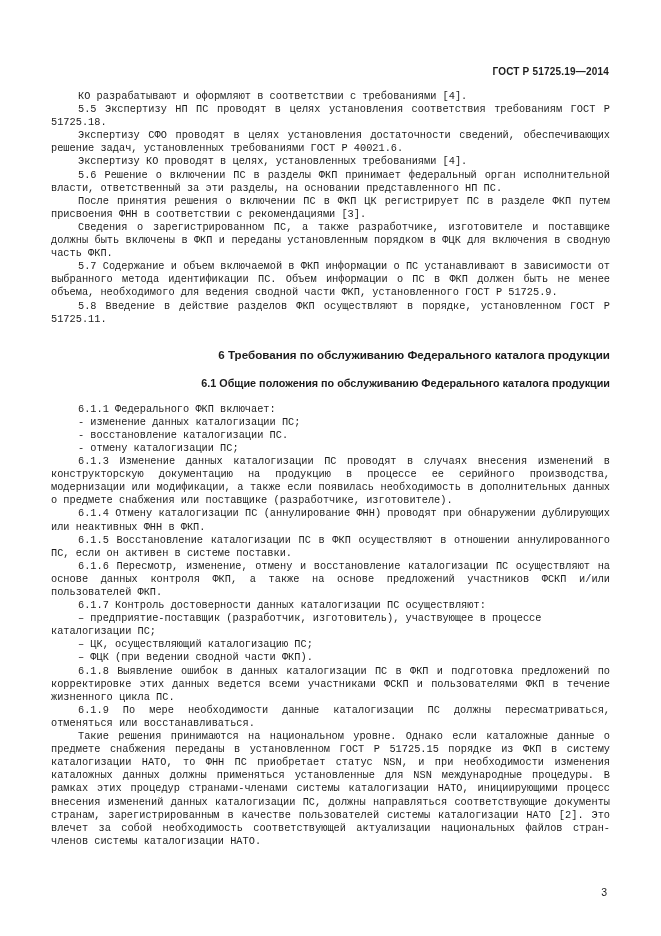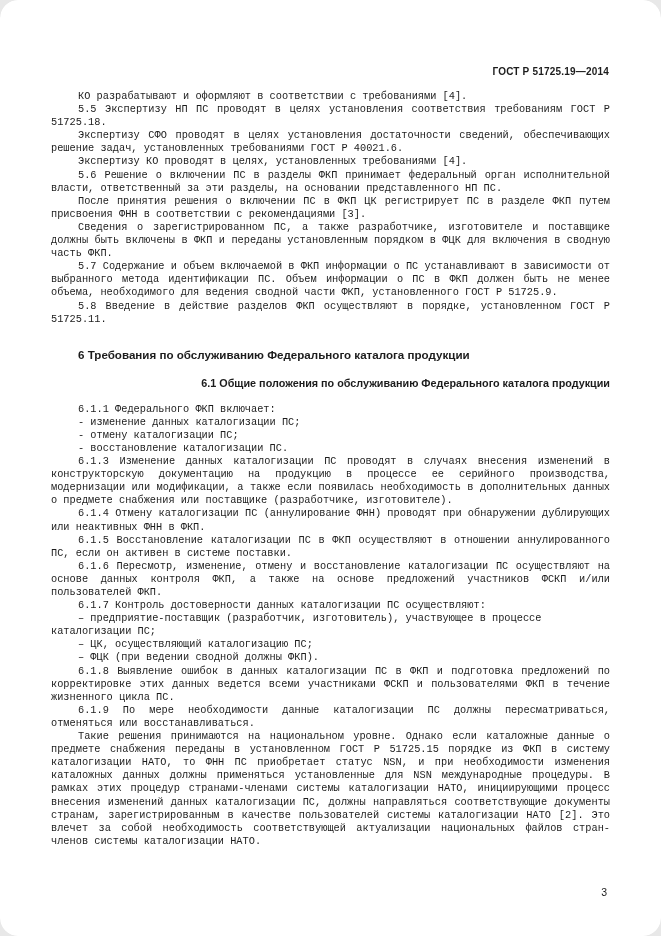--- a/index.html
+++ b/index.html
@@ -1,15 +1,15 @@
 <!DOCTYPE html>
 <html><head>
 <meta charset="utf-8">
 <style>
-  * { box-sizing: border-box; border-radius: 18px; }
+  * { box-sizing: border-box; }
   html, body { margin: 0; padding: 0; background: #e8e8e8; }
   .page {
     position: relative;
     width: 661px;
     height: 936px;
     margin: 0 auto;
     background: #ffffff;
     font-family: "Liberation Sans", sans-serif;
     color: #1c1c1c;
     overflow: hidden;
@@ -33,21 +33,21 @@
     line-height: 13.1px;
     text-align: justify;
   }
   .content p { margin: 0; text-indent: 27px; font-family: Liberation Mono, monospace; }
   .content p.li { text-align: left; }
   .content h1 {
     font-size: 11.6px;
     font-weight: bold;
     margin: 22px 0 16px 0;
     text-indent: 27px;
-    text-align: left;
+    text-align: right;
     line-height: 13.5px;
   }
   .content h2 {
     font-size: 10.8px;
     font-weight: bold;
     margin: 0 0 12px 0;
     text-indent: 27px;
     text-align: right;
     line-height: 13.5px;
   }
@@ -71,29 +71,29 @@
       <p>Экспертизу КО проводят в целях, установленных требованиями [4].</p>
       <p>5.6 Решение о включении ПС в разделы ФКП принимает федеральный орган исполнительной власти, ответственный за эти разделы, на основании представленного НП ПС.</p>
       <p>После принятия решения о включении ПС в ФКП ЦК регистрирует ПС в разделе ФКП путем присвоения ФНН в соответствии с рекомендациями [3].</p>
       <p>Сведения о зарегистрированном ПС, а также разработчике, изготовителе и поставщике  должны быть включены в ФКП и переданы установленным порядком в ФЦК для включения в сводную часть ФКП.</p>
       <p>5.7 Содержание и объем включаемой в ФКП информации о ПС устанавливают в зависимости от выбранного метода идентификации ПС. Объем информации о ПС в ФКП должен быть не менее объема, необходимого для ведения сводной части ФКП, установленного ГОСТ Р 51725.9.</p>
       <p>5.8 Введение в действие разделов ФКП осуществляют в порядке, установленном ГОСТ Р 51725.11.</p>
       <h1>6 Требования по обслуживанию Федерального каталога продукции</h1>
       <h2>6.1 Общие положения по обслуживанию Федерального каталога продукции</h2>
       <p>6.1.1 Федерального ФКП включает:</p>
       <p class="li">- изменение данных каталогизации ПС;</p>
+      <p class="li">- восстановление каталогизации ПС.</p>
       <p class="li">- отмену каталогизации ПС;</p>
-      <p class="li">- восстановление каталогизации ПС.</p>
       <p>6.1.3 Изменение данных каталогизации ПС проводят в случаях внесения изменений в конструкторскую документацию на продукцию в процессе ее серийного производства, модернизации или модификации, а также если появилась необходимость в дополнительных данных о предмете снабжения или поставщике (разработчике, изготовителе).</p>
       <p>6.1.4 Отмену каталогизации ПС (аннулирование ФНН) проводят при обнаружении дублирующих или неактивных ФНН в ФКП.</p>
       <p>6.1.5 Восстановление каталогизации ПС в ФКП осуществляют в отношении аннулированного ПС, если он активен в системе поставки.</p>
       <p>6.1.6 Пересмотр, изменение, отмену и восстановление каталогизации ПС осуществляют на основе данных контроля ФКП, а также на основе предложений участников ФСКП и/или пользователей ФКП.</p>
       <p>6.1.7 Контроль достоверности данных каталогизации ПС осуществляют:</p>
       <p class="li">– предприятие-поставщик (разработчик, изготовитель), участвующее в процессе каталогизации ПС;</p>
       <p class="li">– ЦК, осуществляющий каталогизацию ПС;</p>
-      <p class="li">– ФЦК (при ведении сводной должны ФКП).</p>
+      <p class="li">– ФЦК (при ведении сводной части ФКП).</p>
       <p>6.1.8 Выявление ошибок в данных каталогизации ПС в ФКП и подготовка предложений по корректировке этих данных ведется всеми участниками ФСКП и пользователями ФКП в течение жизненного цикла ПС.</p>
       <p>6.1.9 По мере необходимости данные каталогизации ПС должны пересматриваться, отменяться или восстанавливаться.</p>
       <p>Такие решения принимаются на национальном уровне. Однако если каталожные данные о предмете снабжения переданы в установленном ГОСТ Р 51725.15 порядке из ФКП в систему каталогизации НАТО, то ФНН ПС приобретает статус NSN, и при необходимости изменения каталожных данных должны применяться установленные для NSN международные процедуры. В рамках этих процедур странами-членами системы каталогизации НАТО, инициирующими процесс внесения изменений данных каталогизации ПС, должны направляться соответствующие документы странам, зарегистрированным в качестве пользователей системы каталогизации НАТО [2]. Это влечет за собой необходимость соответствующей актуализации национальных файлов стран-членов системы каталогизации НАТО.</p>
     </div>
 
   <div class="page-number">3</div>
 </div>
 
 </body></html>

